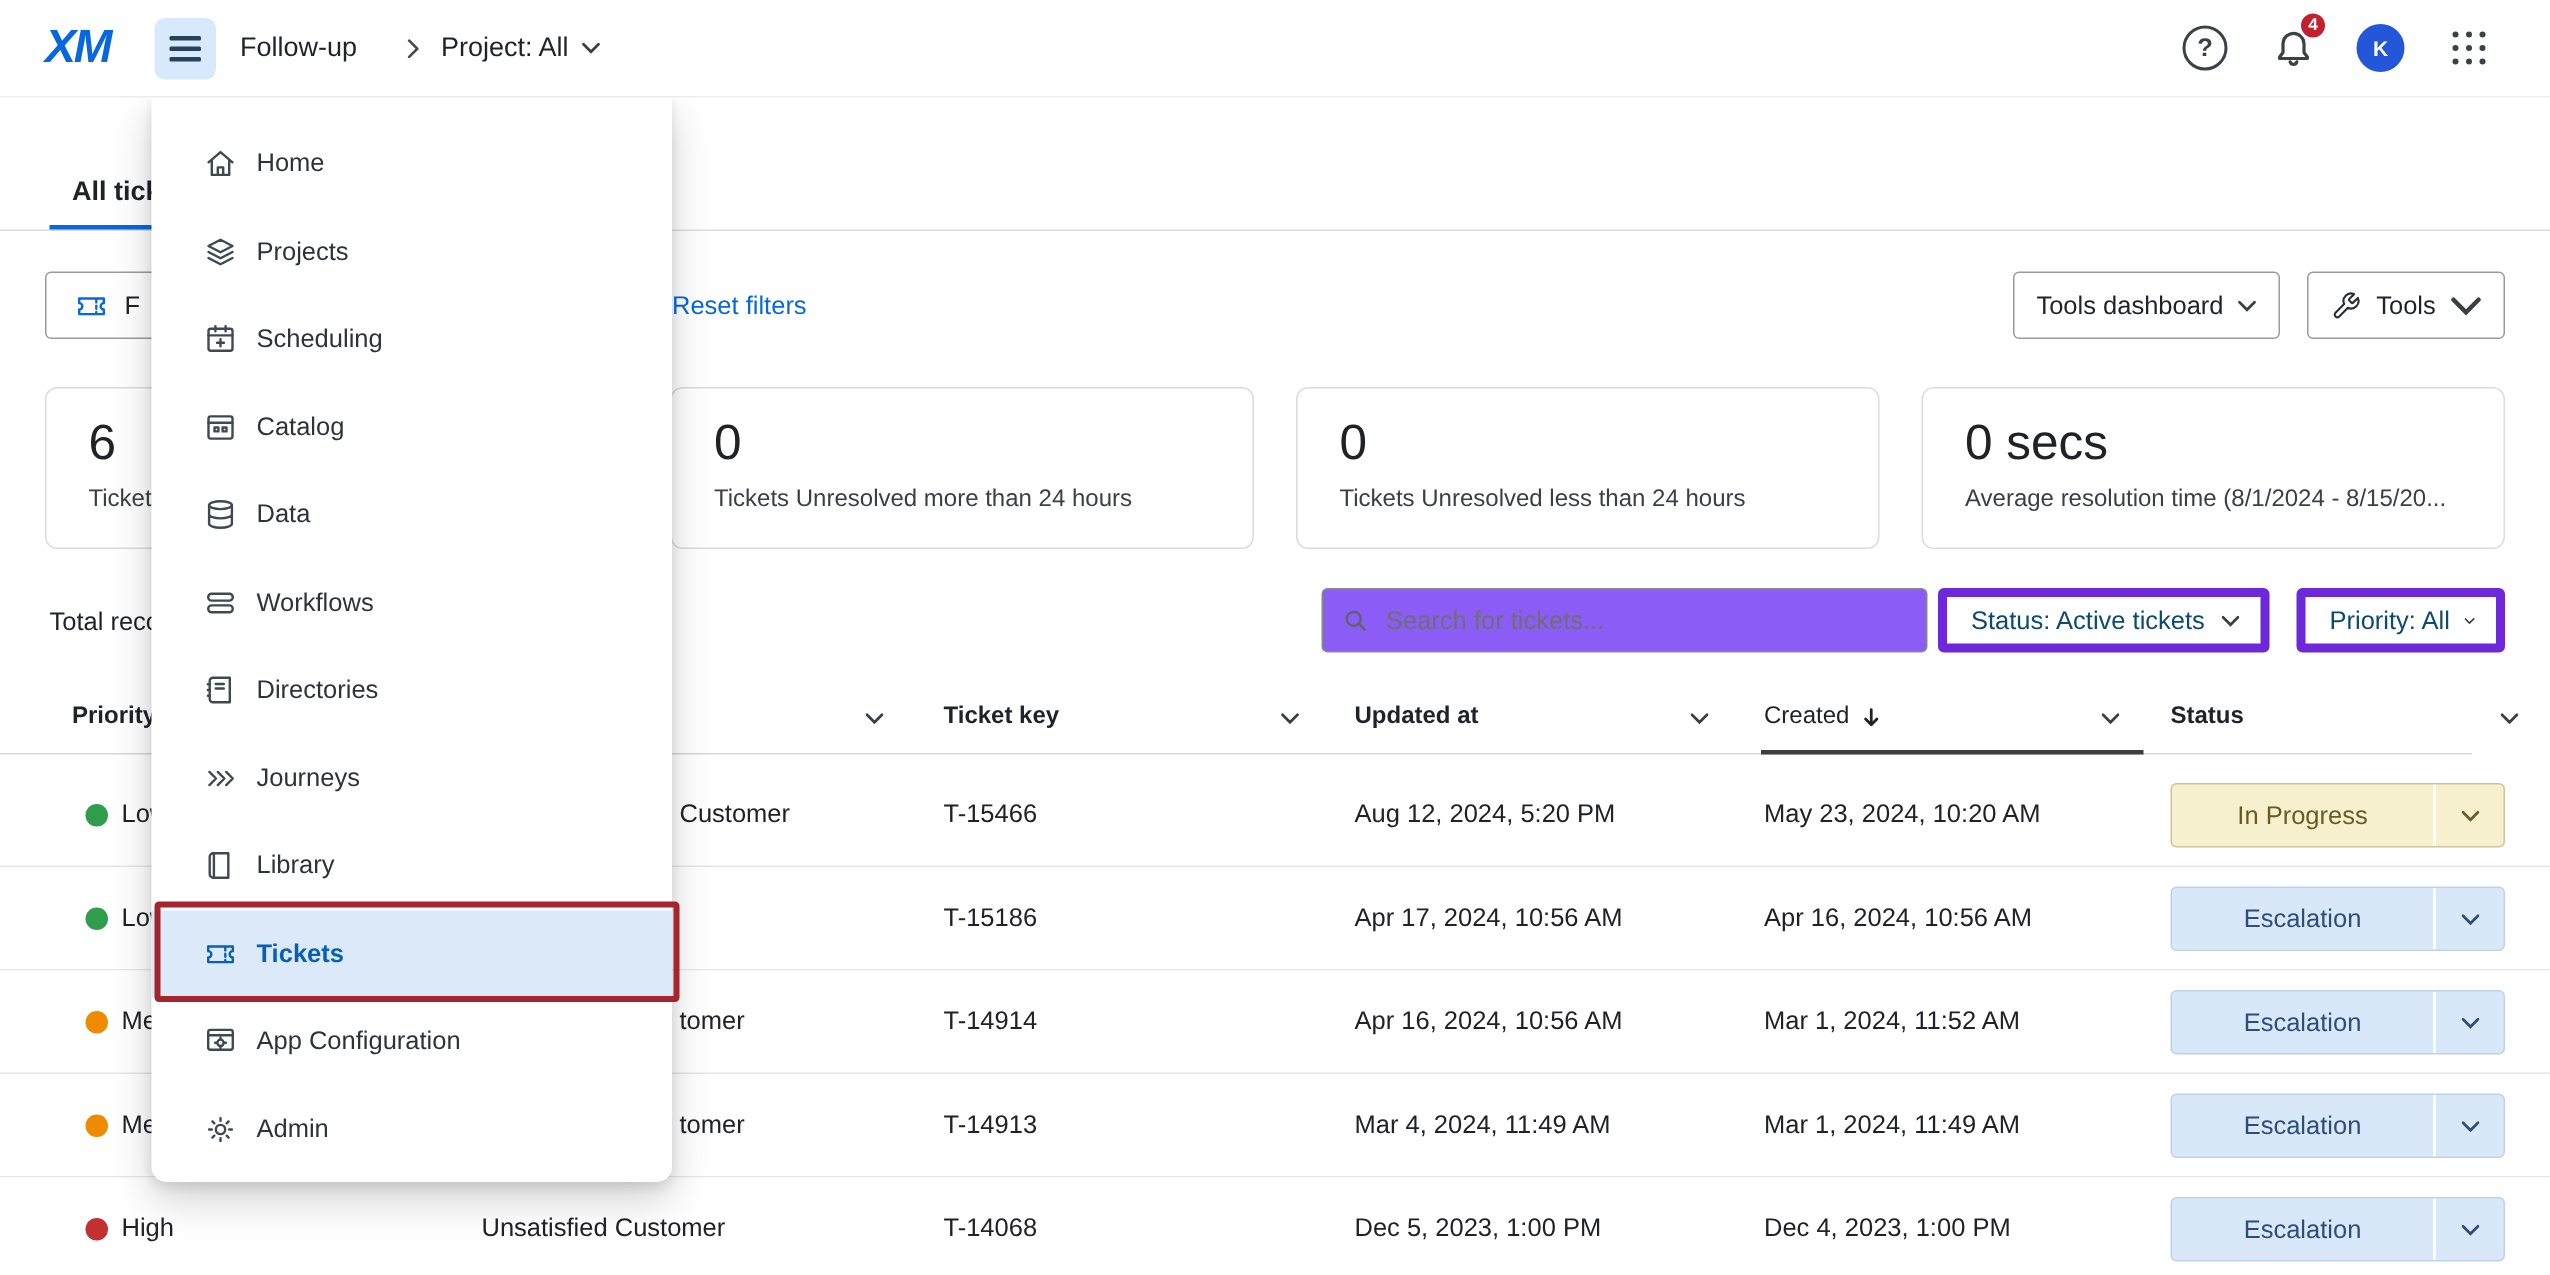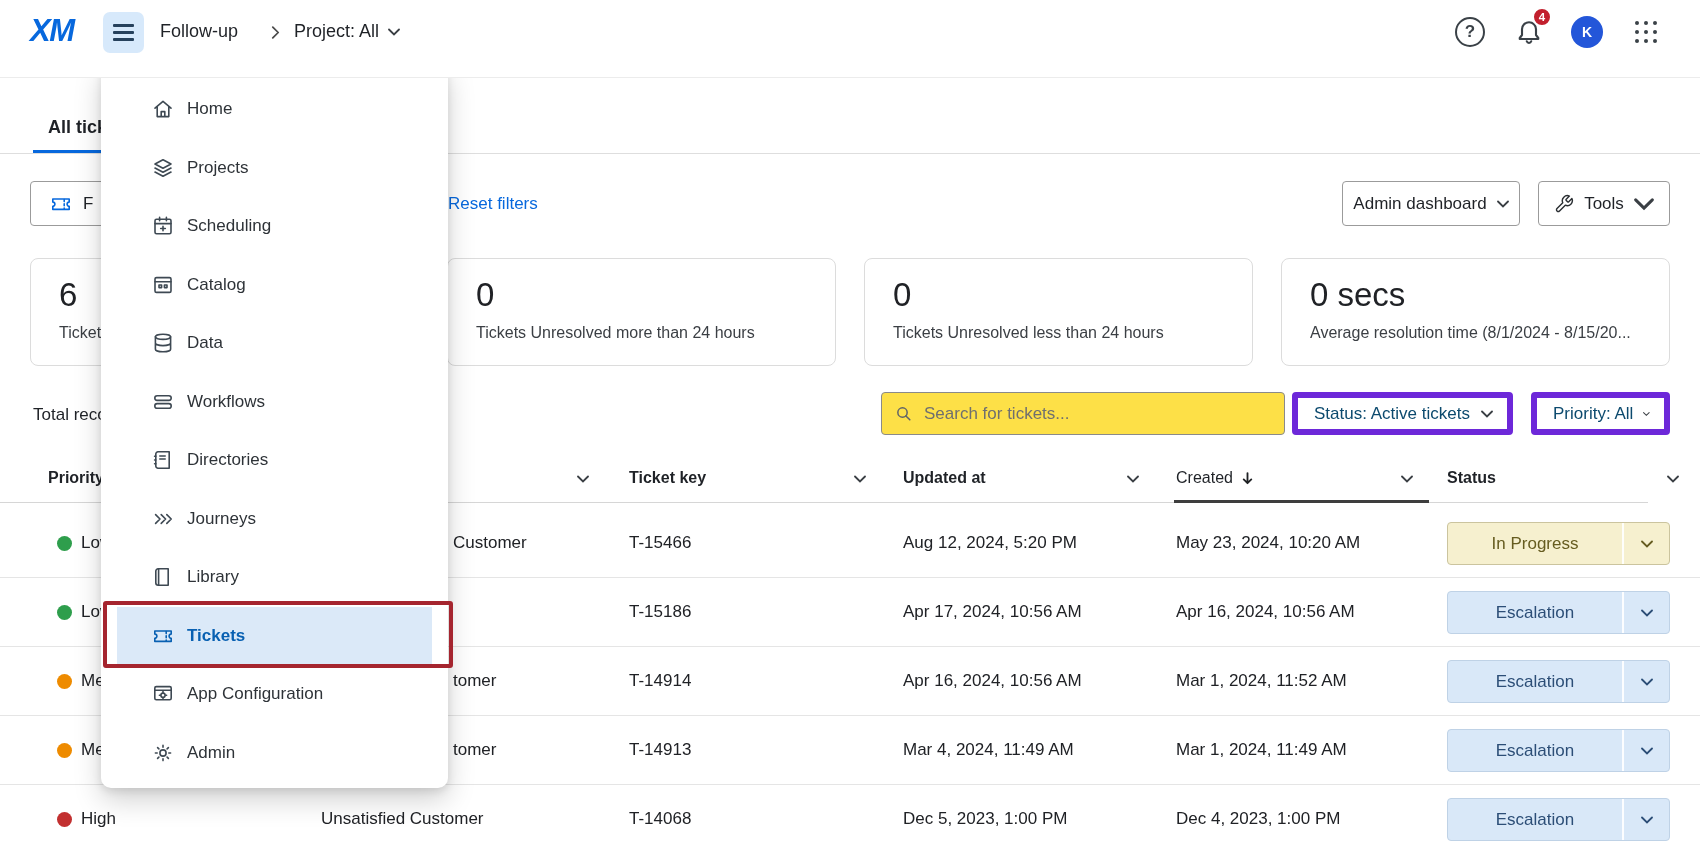--- a/index.html
+++ b/index.html
@@ -4,21 +4,21 @@
 <style>
   * { margin:0; padding:0; box-sizing:border-box; }
   html,body { width:1700px; height:850px; }
   body {
     position:relative; overflow:hidden; background:#fff;
     font-family:"Liberation Sans", sans-serif; color:#1F2124;
   }
   svg { display:block; }
 
   
-  .topbar { position:absolute; left:0; top:0; width:1700px; height:78px; background:#fff;
+  .topbar { position:absolute; left:0; top:0; width:1700px; height:65px; background:#fff;
             border-bottom:1px solid #ECECEC; z-index:120; }
   .logo { position:absolute; left:30px; top:13px; font-size:31px; font-weight:800;
           font-style:italic; color:#0768DD; letter-spacing:-1.5px; }
   .menu-btn { position:absolute; left:103px; top:12px; width:41px; height:41px; border-radius:7px;
               background:#D7E9FB; display:flex; flex-direction:column; justify-content:center;
               align-items:center; gap:4.5px; cursor:pointer; }
   .menu-btn i { display:block; width:21px; height:2.6px; background:#26415C; border-radius:1px; }
   .crumb-section { position:absolute; left:160px; top:21px; font-size:18px; font-weight:500; color:#1F2227; }
   .crumb-sep { position:absolute; left:271px; top:26px; color:#4A4A4A; }
   .crumb-project { position:absolute; left:294px; top:21px; font-size:18px; color:#1F2227;
@@ -33,21 +33,21 @@
   .avatar { position:absolute; left:1571px; top:16px; width:32px; height:32px; border-radius:50%;
             background:#2356D9; color:#fff; font-size:14px; font-weight:700;
             display:flex; align-items:center; justify-content:center; cursor:pointer; }
   .apps-btn { position:absolute; left:1632px; top:18px; width:28px; height:28px; display:grid;
               grid-template-columns:repeat(3,4.5px); grid-template-rows:repeat(3,4.5px); gap:4.5px;
               place-content:center; cursor:pointer; }
   .apps-btn i { background:#3A4147; border-radius:50%; }
 
   
   .nav-menu { position:absolute; left:101px; top:65px; width:347px; height:723px; background:#fff;
-              border-radius:0 0 10px 10px; padding:15px 16px; z-index:100;
+              border-radius:0 0 10px 10px; padding:15px 0; z-index:100;
               box-shadow:0 12px 28px rgba(0,0,0,.18), 0 3px 8px rgba(0,0,0,.10); }
   .nav-item { height:58.5px; display:flex; align-items:center; gap:12px; padding:0 16px 0 34px;
               font-size:17px; color:#2E3338; cursor:pointer; }
   .nav-item svg { width:24px; height:24px; color:#3E4953; flex:none; }
   .nav-item.active { background:#DBE9F8; color:#0860B2; font-weight:700; }
   .nav-item.active svg { color:#0860B2; }
   .annotation-box { position:absolute; left:2px; top:536px; width:350px; height:67px;
                     border:4px solid #A5252F; border-radius:3px; pointer-events:none; z-index:5; }
 
   
@@ -72,21 +72,21 @@
   .card { position:absolute; top:258px; height:108px; background:#fff; border:1px solid #DCDCDC;
           border-radius:8px; padding:15px 28px; }
   .card .num { font-size:33px; color:#202226; line-height:42px; font-weight:400; }
   .card .lbl { font-size:16px; color:#3B3F44; margin-top:8px; white-space:nowrap; overflow:hidden; }
   .card1 { left:30px; width:389px; } .card2 { left:447px; width:389px; }
   .card3 { left:864px; width:389px; } .card4 { left:1281px; width:389px; }
 
   
   .total-label { position:absolute; left:33px; top:405px; font-size:17px; color:#1F2227; white-space:nowrap; }
   .search-box { position:absolute; left:881px; top:392px; width:404px; height:43px; border:1px solid #8A8A8A;
-                border-radius:4px; background:#fde047; display:flex; align-items:center; gap:10px; padding:0 12px; }
+                border-radius:4px; background:#8b5cf6; display:flex; align-items:center; gap:10px; padding:0 12px; }
   .search-box svg { width:20px; height:20px; color:#5F6368; flex:none; }
   .search-box input { border:none; outline:none; flex:1; font-size:17px; font-family:inherit;
                       color:#1F2227; background:transparent; }
   .search-box input::placeholder { color:#6F6F6F; }
   .dropdown { position:absolute; top:392px; height:43px; border:6px solid #6d28d9; border-radius:4px;
               background:#fff; display:flex; align-items:center; justify-content:space-between;
               padding:0 14px 0 16px; font-size:17px; color:#0c4a6e; cursor:pointer; white-space:nowrap; gap:10px; }
   .dd-status { left:1292px; width:221px; }
   .dd-priority { left:1531px; width:139px; }
 
@@ -126,21 +126,21 @@
 <button class="filter-btn">
   <svg viewBox="0 0 24 24" fill="none" stroke="currentColor" stroke-width="1.6" stroke-linecap="round" stroke-linejoin="round">
     <path d="M3.8 7h16.4v3.1a2.1 2.1 0 0 0 0 4.2v3.1H3.8v-3.1a2.1 2.1 0 0 0 0-4.2z"></path>
     <path d="M15.2 7.6v9.2" stroke-dasharray="2 2.2"></path>
   </svg>
   <span>F</span>
 </button>
 <a class="reset-link">Reset filters</a>
 
 <button class="btn view-dash">
-  <span>Admin dashboard</span>
+  <span>Tools dashboard</span>
   <svg width="12" height="8" viewBox="0 0 12 8" fill="none" stroke="#3A3F44" stroke-width="1.8" stroke-linecap="round">
       <path d="M1 1.5 6 6.5 11 1.5"></path>
     </svg>
 </button>
 <button class="btn tools">
   <svg viewBox="0 0 24 24" fill="none" stroke="currentColor" stroke-width="1.7" stroke-linecap="round" stroke-linejoin="round">
     <path d="M14.7 6.3a1 1 0 0 0 0 1.4l1.6 1.6a1 1 0 0 0 1.4 0l3.77-3.77a6 6 0 0 1-7.94 7.94l-6.91 6.91a2.12 2.12 0 0 1-3-3l6.91-6.91a6 6 0 0 1 7.94-7.94l-3.76 3.76z"></path>
   </svg>
   <span>Tools</span>
   <svg width="12" height="8" viewBox="0 0 12 8" fill="none" stroke="#3A3F44" stroke-width="1.8" stroke-linecap="round">

